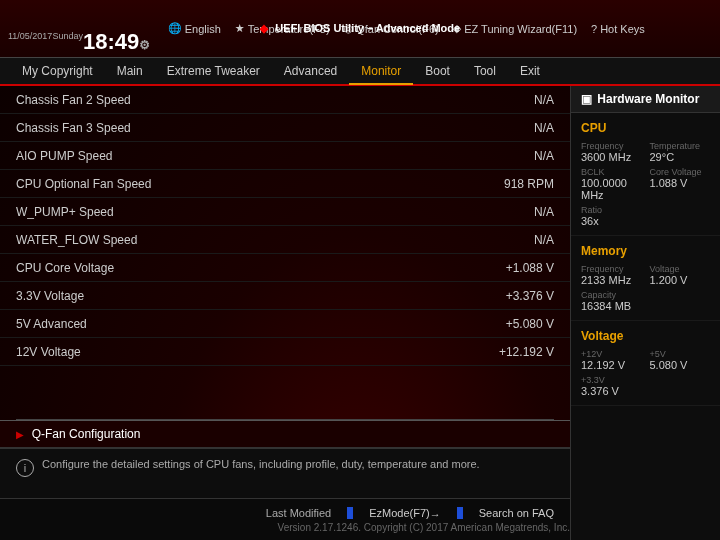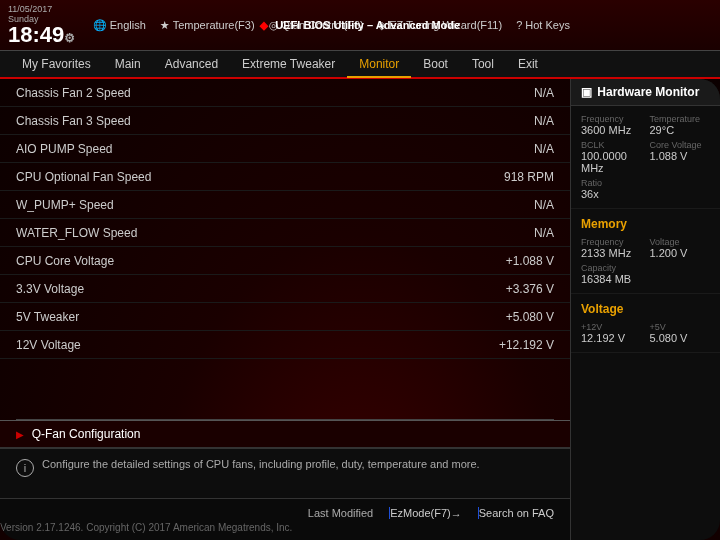--- a/index.html
+++ b/index.html
@@ -41,25 +41,26 @@
     }
 
     .header-left {
       display: flex;
       align-items: center;
       gap: 8px;
     }
 
     .header-time-section {
       display: flex;
-      flex-direction: column;
+      flex-direction: row;
       align-items: flex-start;
       font-size: 10px;
       color: #aaa;
       min-width: 60px;
+      margin-top: 27px;
     }
 
     
     .nav-bar {
       background: #111;
       border-bottom: 2px solid #c00;
       display: flex;
       align-items: center;
       padding: 0 10px;
       height: 28px;
@@ -78,21 +79,20 @@
     .nav-item.active {
       color: #e8a000;
       border-bottom: 2px solid #e8a000;
     }
 
     
     .content-area {
       display: flex;
       flex: 1;
       overflow: hidden;
-      border-radius: 20px;
     }
 
     
     .main-panel {
       flex: 1;
       display: flex;
       flex-direction: column;
       overflow: hidden;
     }
 
@@ -177,30 +177,31 @@
       display: flex;
       justify-content: flex-end;
       align-items: center;
       padding: 2px 16px;
       gap: 16px;
       font-size: 11px;
       color: #aaa;
     }
 
     .footer-top span {
-      border-left: 1px solid #1d4ed8;
+      border-left: 6px solid #1d4ed8;
+      padding-left: 16px;
     }
 
     .footer-top span:first-child {
       border-left: none;
       padding-left: 0;
     }
 
     .footer-bottom {
-      text-align: left;
+      text-align: right;
       font-size: 10px;
       color: #666;
       padding: 1px 0;
     }
 
     
     .hw-monitor {
       width: 150px;
       background: #0d0d0d;
       border-left: 1px solid #333;
@@ -297,24 +298,24 @@
         </span>
       </div>
     </div>
     <div style="position:absolute;left:50%;transform:translateX(-50%);color:#fff;font-size:11px;font-weight:bold;white-space:nowrap;">
       <span style="color:#ff0000;margin-right:4px;">◆</span>
       <span>UEFI BIOS Utility – Advanced Mode</span>
     </div>
   </div>
 
   <div class="nav-bar">
-    <div class="nav-item">My Favorites</div>
+    <div class="nav-item">My Copyright</div>
     <div class="nav-item">Main</div>
+    <div class="nav-item">Extreme Tweaker</div>
     <div class="nav-item">Advanced</div>
-    <div class="nav-item">Extreme Tweaker</div>
     <div class="nav-item active">Monitor</div>
     <div class="nav-item">Boot</div>
     <div class="nav-item">Tool</div>
     <div class="nav-item">Exit</div>
   </div>
 
   <div class="content-area">
 
     <div class="main-panel">
       <div class="settings-list">
@@ -345,21 +346,21 @@
         </div>
         <div class="setting-row">
           <span class="setting-label">CPU Core Voltage</span>
           <span class="setting-value">+1.088 V</span>
         </div>
         <div class="setting-row">
           <span class="setting-label">3.3V Voltage</span>
           <span class="setting-value">+3.376 V</span>
         </div>
         <div class="setting-row">
-          <span class="setting-label">5V Tweaker</span>
+          <span class="setting-label">5V Advanced</span>
           <span class="setting-value">+5.080 V</span>
         </div>
         <div class="setting-row">
           <span class="setting-label">12V Voltage</span>
           <span class="setting-value">+12.192 V</span>
         </div>
 
       </div>
 
       <div style="border-top:1px solid #444;margin:0 16px;"></div>
@@ -386,20 +387,21 @@
       </div>
     </div>
 
     <div class="hw-monitor">
       <div class="hw-title">
         <span>▣</span>
         <span>Hardware Monitor</span>
       </div>
 
       <div class="hw-section">
+        <div class="hw-section-title">CPU</div>
         <div class="hw-grid">
           <div class="hw-item">
             <span class="hw-item-label">Frequency</span>
             <span class="hw-item-value">3600 MHz</span>
           </div>
           <div class="hw-item">
             <span class="hw-item-label">Temperature</span>
             <span class="hw-item-value">29°C</span>
           </div>
           <div class="hw-item">
@@ -440,16 +442,20 @@
         <div class="hw-grid">
           <div class="hw-item">
             <span class="hw-item-label">+12V</span>
             <span class="hw-item-value">12.192 V</span>
           </div>
           <div class="hw-item">
             <span class="hw-item-label">+5V</span>
             <span class="hw-item-value">5.080 V</span>
           </div>
         </div>
+        <div class="hw-item hw-item-single">
+          <span class="hw-item-label">+3.3V</span>
+          <span class="hw-item-value">3.376 V</span>
+        </div>
       </div>
     </div>
   </div>
 </div>
 
 </body></html>

